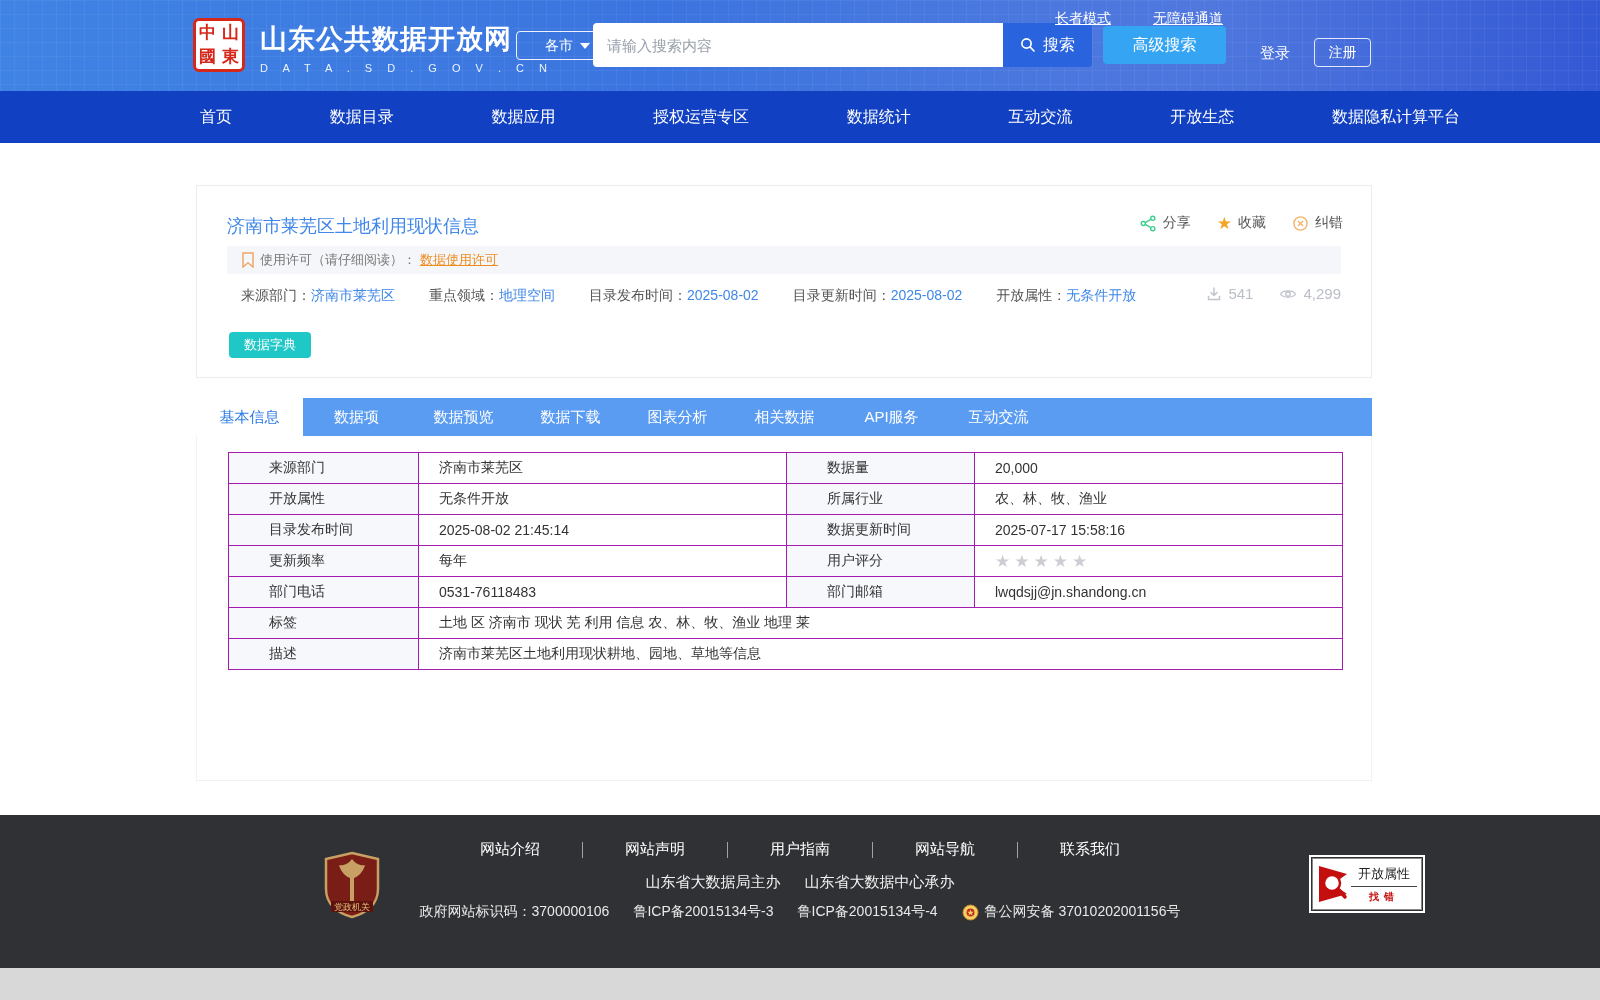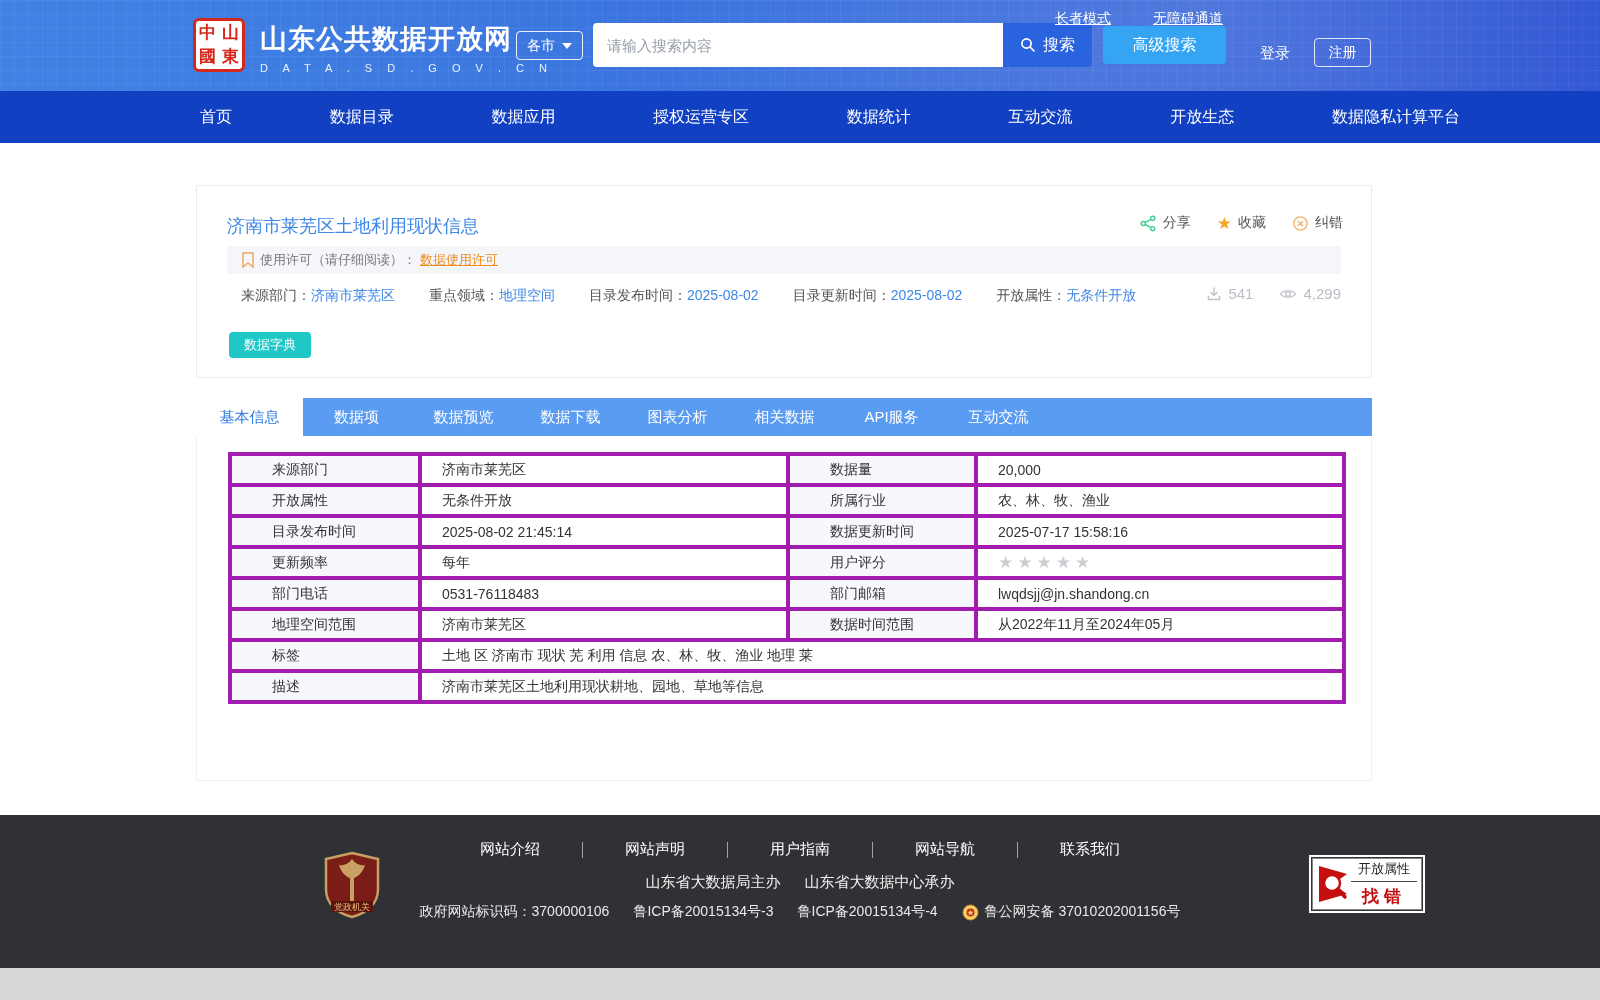--- a/index.html
+++ b/index.html
@@ -14,21 +14,21 @@
       linear-gradient(90deg, rgba(255,255,255,.05) 1px, transparent 1px),
       linear-gradient(90deg,#3f83e4 0%,#3a6fdd 55%,#2c52d3 100%);
     background-size:auto,14px 14px,14px 14px,auto; }
   #seal { position:absolute; left:193px; top:18px; width:52px; height:54px;
     background:#fff; border:3px solid #d5281b; border-radius:6px;
     display:grid; grid-template-columns:1fr 1fr; }
   #seal span { color:#d5281b; font-weight:bold; font-size:17px; line-height:24px; text-align:center; }
   #logo-text { position:absolute; left:260px; top:21px; color:#fff; }
   #logo-title { font-size:27px; font-weight:bold; letter-spacing:1px; }
   #logo-sub { font-size:11px; letter-spacing:6px; margin-top:5px; color:rgba(255,255,255,.9); }
-  #city-dd { position:absolute; left:516px; top:31px; height:29px; padding:0 10px;
+  #city-dd { position:absolute; left:516px; top:31px; height:29px; padding:0 28px;
     border:1px solid rgba(255,255,255,.9); border-radius:4px; color:#fff; font-size:14px;
     display:flex; align-items:center; gap:7px; cursor:pointer; }
   .caret-down { width:0; height:0; border-left:5px solid transparent; border-right:5px solid transparent;
     border-top:6px solid #fff; }
   #search-box { position:absolute; left:593px; top:23px; height:44px; display:flex; }
   #search-input { width:410px; height:44px; border:none; outline:none; padding:16px 14px;
     font-size:15px; border-radius:4px 0 0 4px; color:#333; }
   #search-input::placeholder { color:#9aa1ac; }
   #search-btn { width:89px; height:44px; border:none; background:#2a63de; color:#fff; font-size:16px;
     border-radius:0 4px 4px 0; display:flex; align-items:center; justify-content:center; gap:7px; cursor:pointer; }
@@ -66,21 +66,21 @@
 
   
   #tabbar { position:absolute; left:196px; top:398px; width:1176px; height:38px; background:#5b9cf3; display:flex; }
   .tab { width:107px; height:38px; line-height:38px; text-align:center; color:#fff; font-size:15px; cursor:pointer; }
   .tab.active { background:#fff; color:#2b7be4; }
 
   
   #tab-panel { position:absolute; left:196px; top:436px; width:1176px; height:345px;
     background:#fff; border:1px solid #f0f2f6; border-top:none; }
   #info-table { position:absolute; left:31px; top:16px; border-collapse:collapse; table-layout:fixed; width:1114px; }
-  #info-table td { border:4px solid #a21caf; height:31px; font-size:14px; }
+  #info-table td { border:1px solid #a21caf; height:31px; font-size:14px; }
   #info-table td.lbl { background:#f6f8fc; color:#333; padding-left:40px; }
   #info-table td.val { color:#333; padding-left:20px; }
   .stars { color:#ccced3; font-size:17px; letter-spacing:4px; }
 
   
   #footer { position:absolute; left:0; top:815px; width:1600px; height:153px; background:#2f3134; }
   #footer-inner { position:absolute; left:196px; top:0; width:1208px; height:153px; }
   #shield-badge { position:absolute; left:127px; top:36px; }
   #f-links { position:absolute; left:0; right:0; top:25px; display:flex; justify-content:center; align-items:center; }
   #f-links .flink { color:#fff; font-size:15px; cursor:pointer; padding:0 42px; white-space:nowrap; }
@@ -88,21 +88,21 @@
   #f-line2 { position:absolute; left:0; right:0; top:58px; text-align:center; color:#f2f2f2; font-size:15px; }
   #f-line2 span { margin:0 10px; }
   #f-line3 { position:absolute; left:0; right:0; top:88px; display:flex; justify-content:center; gap:24px;
     color:#e9e9e9; font-size:14px; align-items:center; }
   #f-line3 .item { display:flex; align-items:center; gap:6px; white-space:nowrap; }
   #err-badge { position:absolute; left:1116px; top:43px; width:110px; height:52px; background:#fff;
     border:1px solid #888; outline:2px solid #fff; outline-offset:1px;
     display:flex; align-items:center; padding:4px; cursor:pointer; }
   #err-badge .col { flex:1; text-align:center; }
   #err-badge .l1 { font-size:13px; color:#222; border-bottom:1px solid #444; padding-bottom:3px; }
-  #err-badge .l2 { font-size:17px; color:#c40f0f; letter-spacing:5px; padding-top:3px; font-weight:bold; }
+  #err-badge .l2 { font-size:10px; color:#c40f0f; letter-spacing:5px; padding-top:3px; font-weight:bold; }
   #bottom-strip { position:absolute; left:0; top:968px; width:1600px; height:32px; background:#d8d8d8; }
 
   svg { display:block; }
 </style>
 </head>
 <body>
 
 <div id="header">
   <div id="seal">
     <span>中</span>
@@ -249,26 +249,20 @@
           <td class="lbl">更新频率</td>
           <td class="val">每年</td>
           <td class="lbl">用户评分</td>
           <td class="val"><span class="stars">★★★★★</span></td>
         </tr>
         <tr>
           <td class="lbl">部门电话</td>
           <td class="val">0531-76118483</td>
           <td class="lbl">部门邮箱</td>
           <td class="val">lwqdsjj@jn.shandong.cn</td>
-        </tr>
-        <tr>
-          <td class="lbl">地理空间范围</td>
-          <td class="val">济南市莱芜区</td>
-          <td class="lbl">数据时间范围</td>
-          <td class="val">从2022年11月至2024年05月</td>
         </tr>
         <tr>
           <td class="lbl">标签</td>
           <td colspan="3" class="val">土地  区  济南市  现状  芜  利用  信息  农、林、牧、渔业  地理  莱</td>
         </tr>
         <tr>
           <td class="lbl">描述</td>
           <td colspan="3" class="val">济南市莱芜区土地利用现状耕地、园地、草地等信息</td>
         </tr>
       </tbody>

